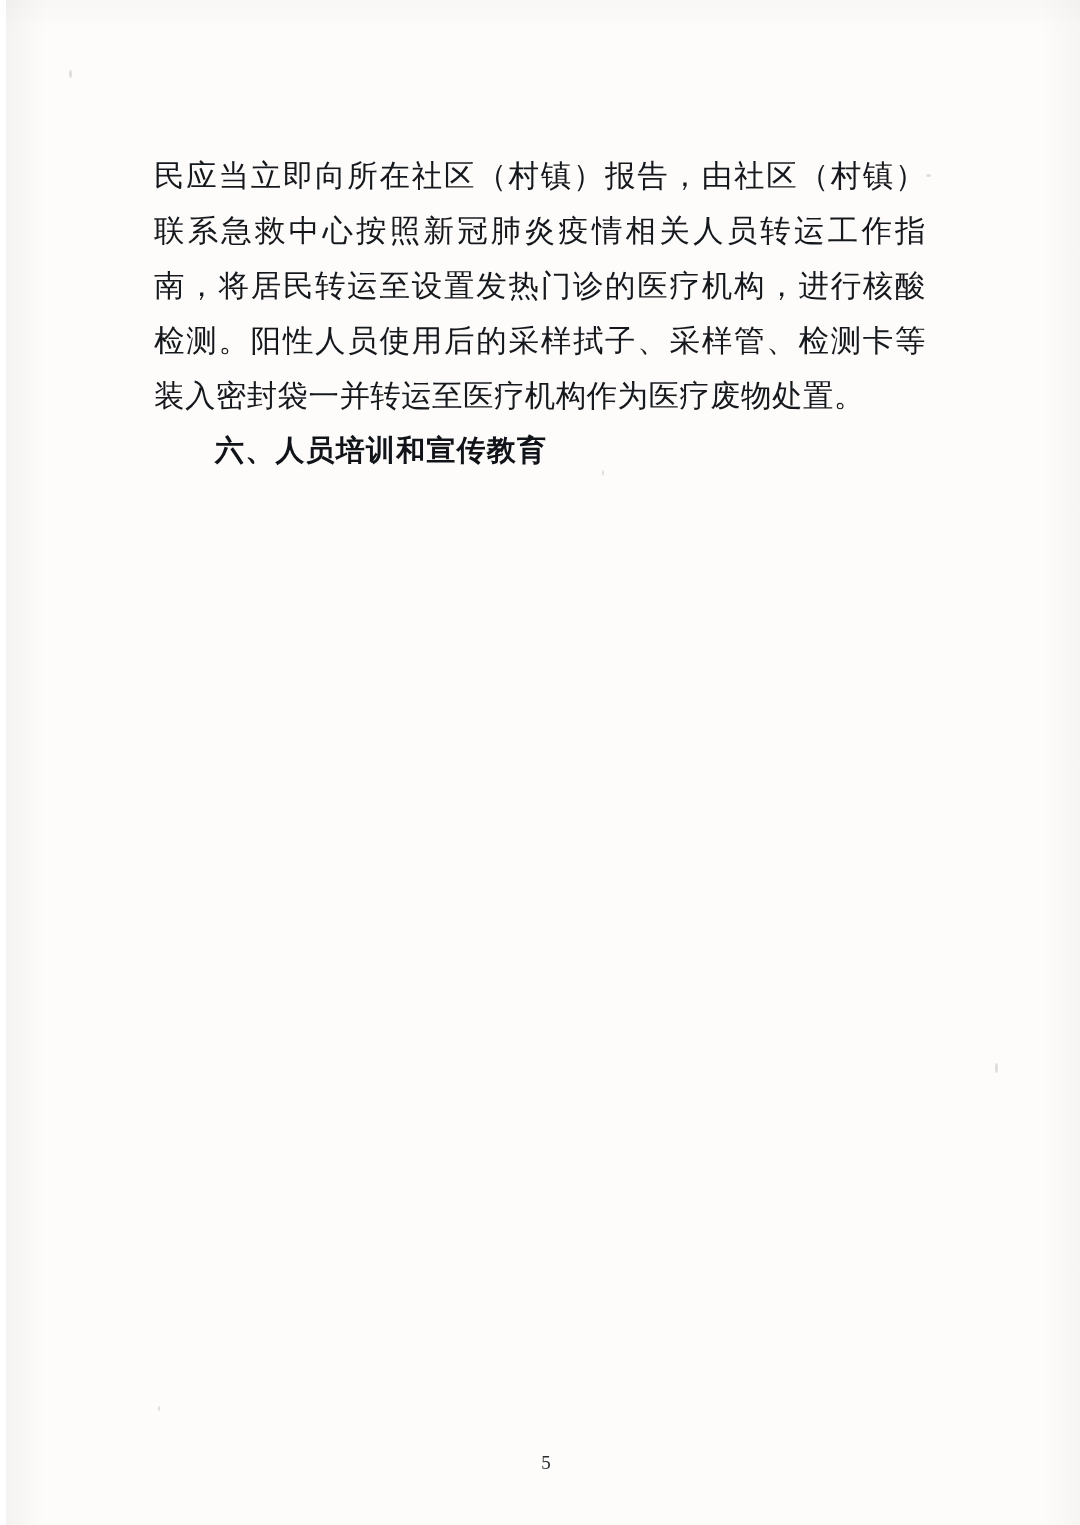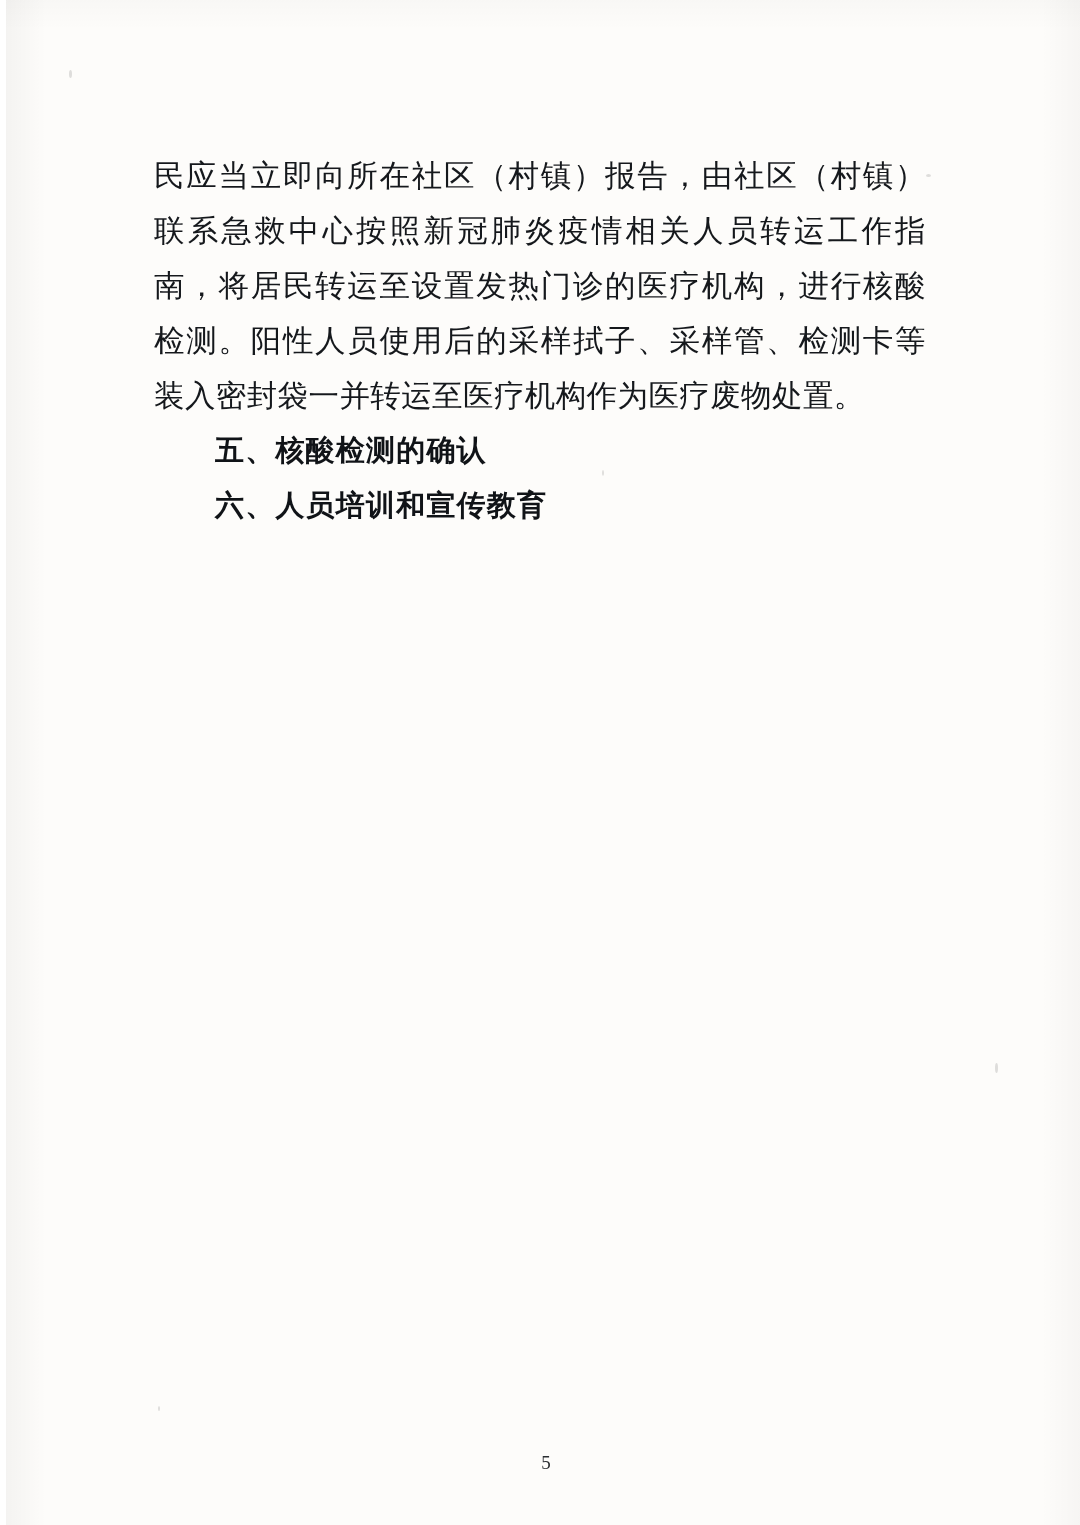--- a/index.html
+++ b/index.html
@@ -94,21 +94,20 @@
   <div class="speck s2"></div>
   <div class="speck s3"></div>
   <div class="speck s4"></div>
   <div class="speck s5"></div>
 
   <div class="content">
 
     <p class="blk">民应当立即向所在社区（村镇）报告，由社区（村镇）联系急救中心按照新冠肺炎疫情相关人员转运工作指南，将居民转运至设置发热门诊的医疗机构，进行核酸检测。阳性人员使用后的采样拭子、采样管、检测卡等装入密封袋一并转运至医疗机构作为医疗废物处置。</p>
 
 
-    <h2>五、核酸检测的确认</h2>
 
 
     <h2>六、人员培训和宣传教育</h2>
 
 
   </div>
 
   <div class="pagenum">5</div>
 
 </div>

